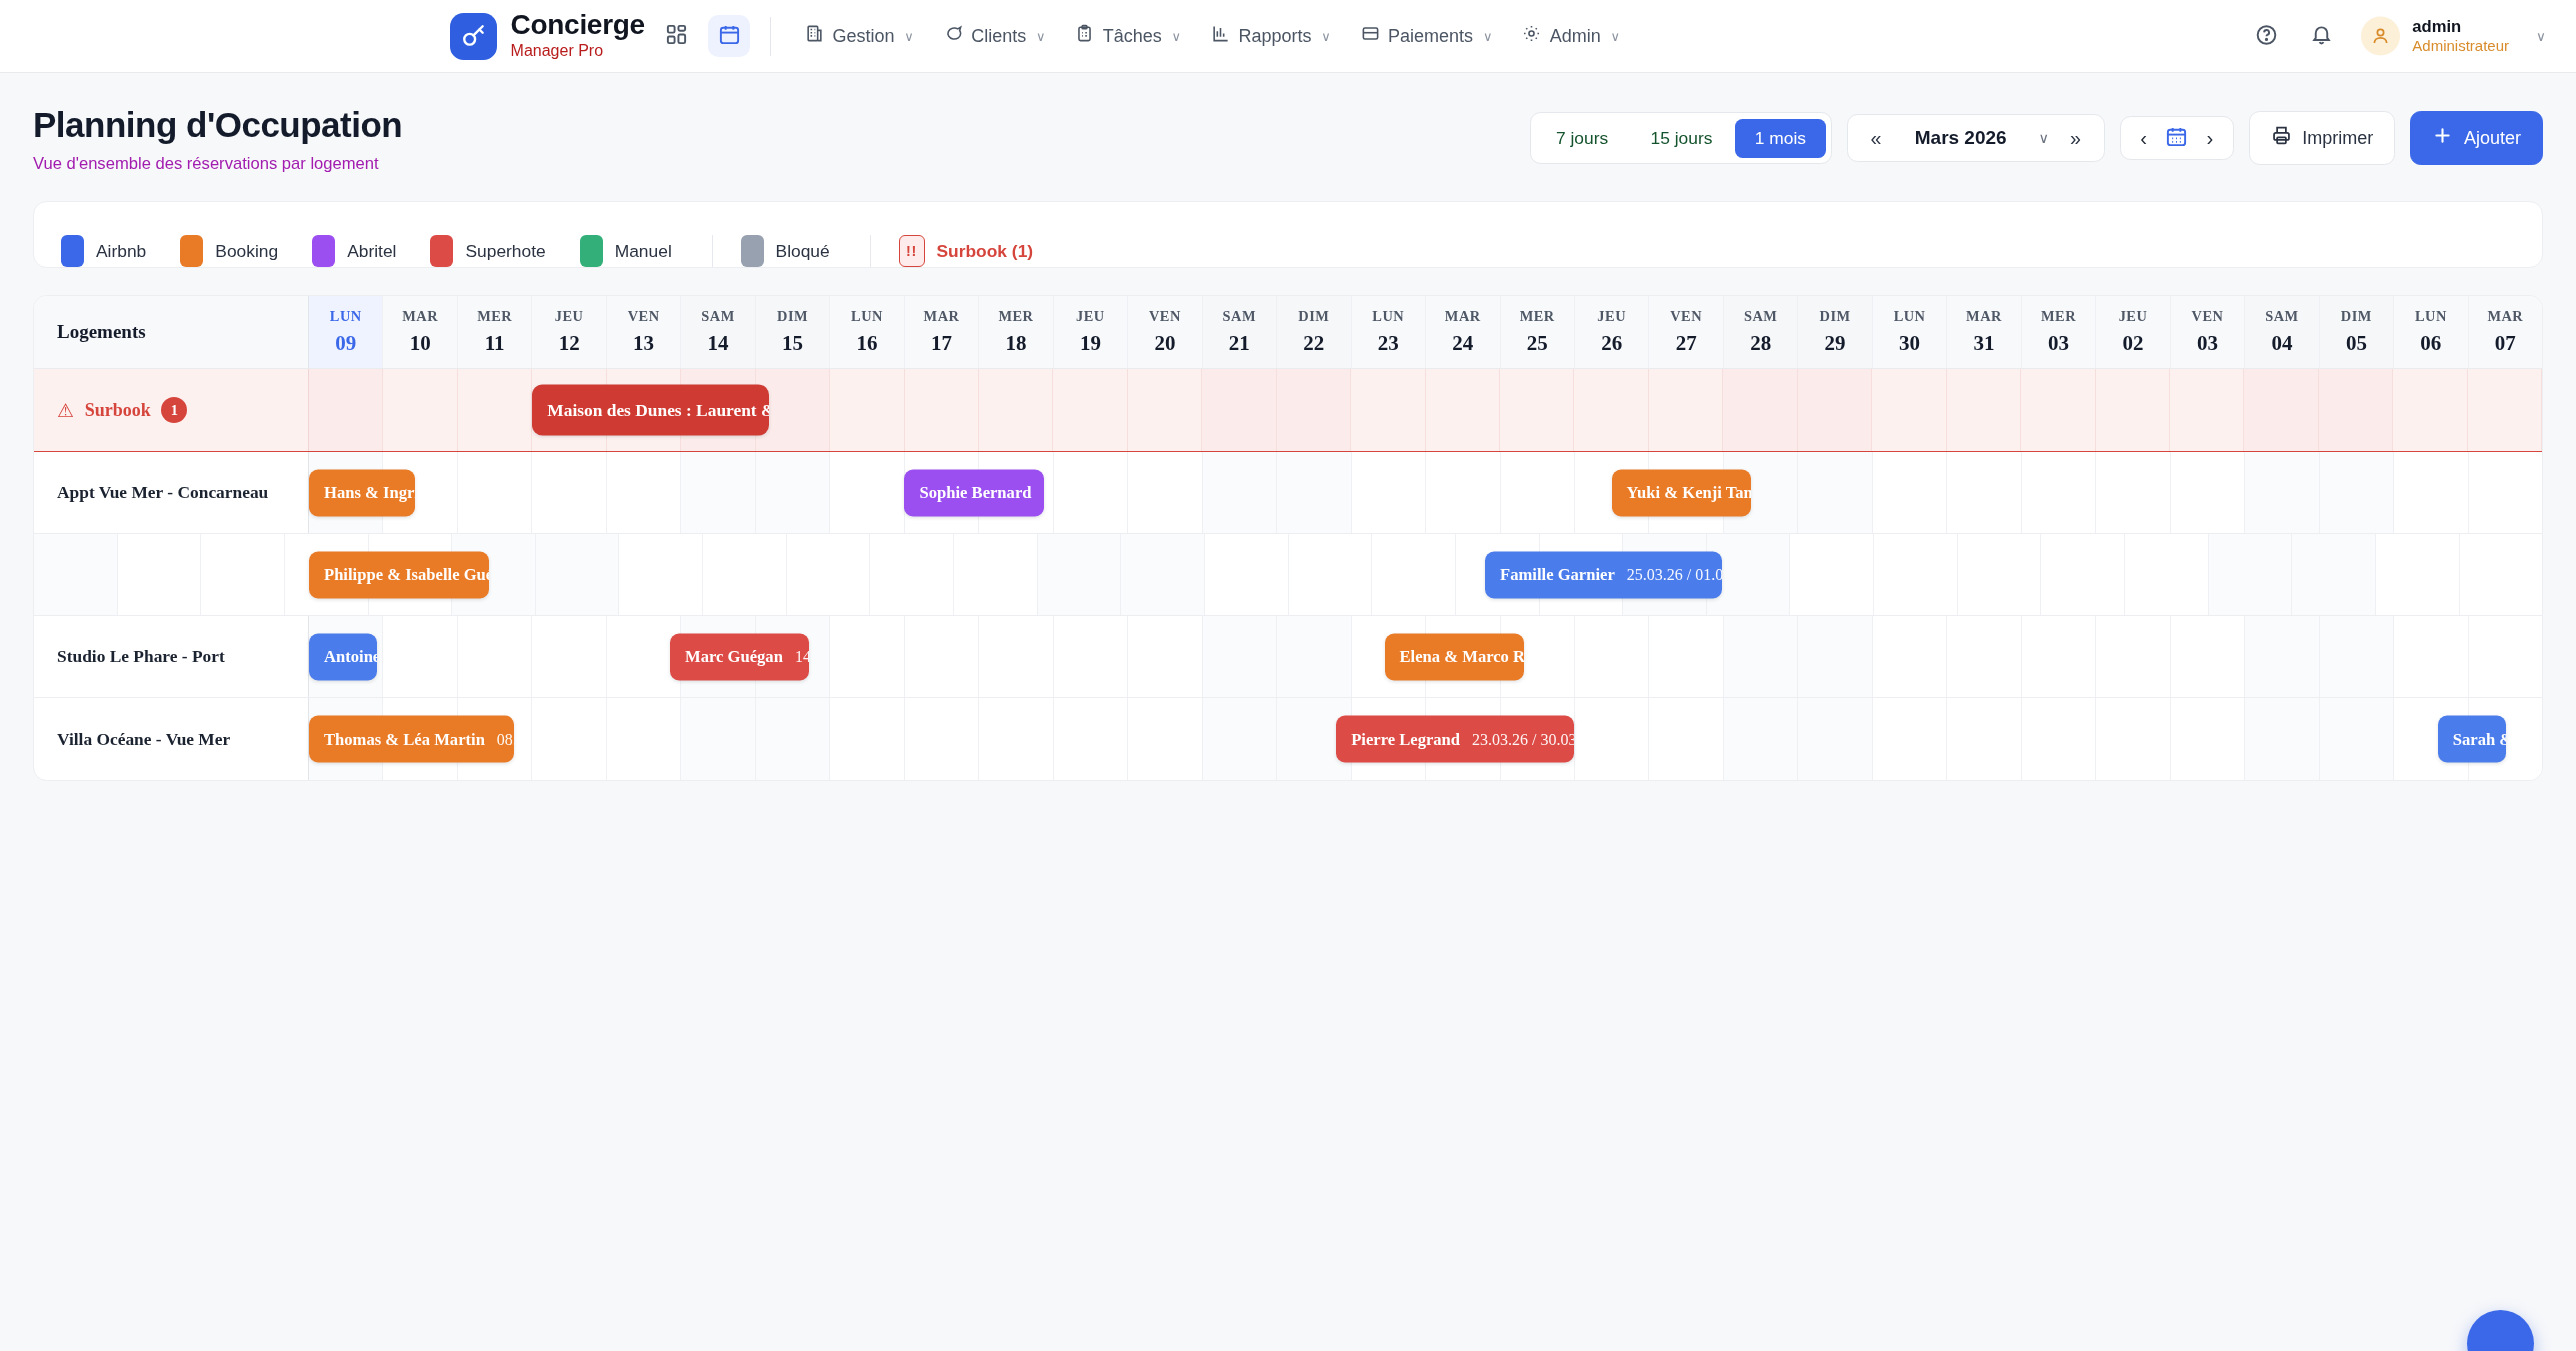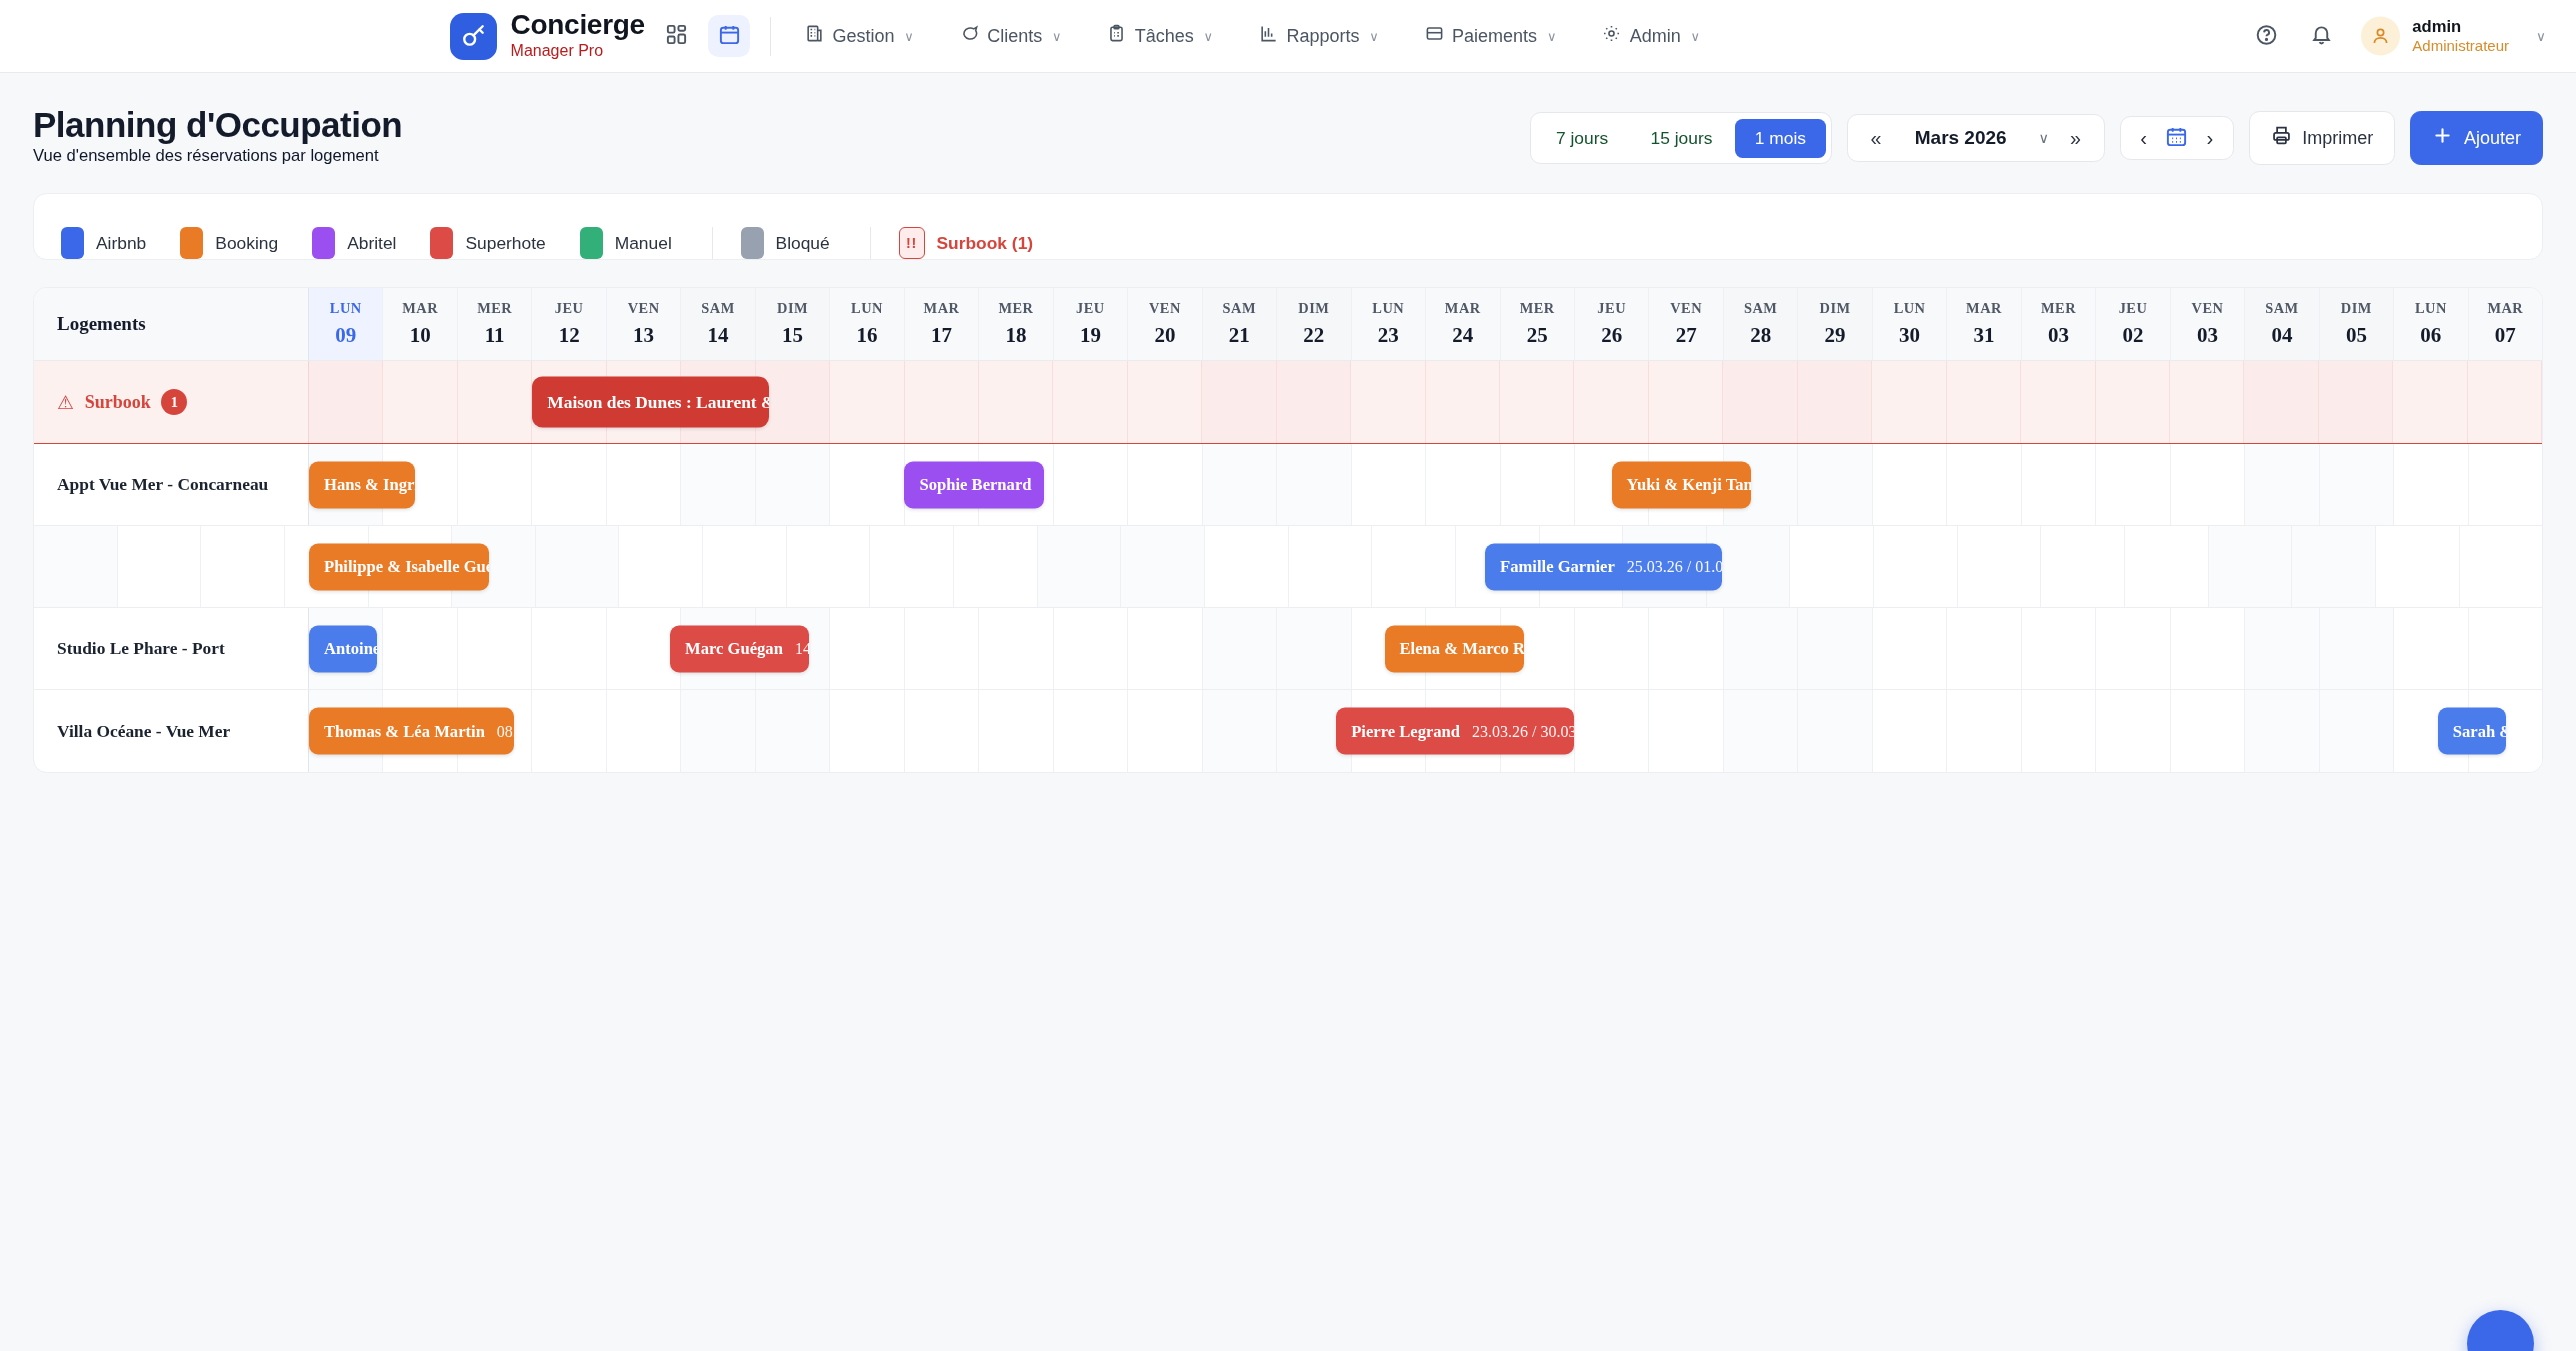--- a/index.html
+++ b/index.html
@@ -43,21 +43,21 @@
     width: 42px; height: 42px; border-radius: 10.6px;
     display: flex; align-items: center; justify-content: center;
     margin-left: 10.6px;
   }
   .icon-btn.active { background: #eef2ff; }
 
   .nav-sep {
     width: 0.8px; height: 39px; background: #e3e6eb; margin: 0 19.7px;
   }
 
-  .nav-menu { display: flex; align-items: center; gap: 16px; }
+  .nav-menu { display: flex; align-items: center; gap: 0; }
   .nav-item {
     display: flex; align-items: center; gap: 8.3px;
     padding: 7.6px 15px; border-radius: 7.6px;
     color: #4b5563; font-size: 18px;
   }
   .nav-item .chev { font-size: 13px; color: #8b93a0; margin-left: 1.5px; }
 
   .nav-right {
     display: flex; align-items: center; gap: 0;
     position: absolute; right: 30px; top: 50%; transform: translateY(-50%);
@@ -75,21 +75,21 @@
   .user-name { font-size: 16.6px; color: #10151f; font-weight: bold; }
   .user-role { font-size: 15px; color: #d88b2a; }
   .user-chev { font-size: 13.6px; color: #8b93a0; margin-left: 15px; }
 
   
   .page-head {
     display: flex; align-items: flex-start; justify-content: space-between;
     padding: 32px 33px 0 33px;
   }
   .page-title { font-size: 35px; font-weight: bold; color: #141b2b; letter-spacing: -0.5px; }
-  .page-sub { font-size: 16.6px; color: #0f172a; margin-top: 1px; }
+  .page-sub { font-size: 16.6px; color: #a21caf; margin-top: 9px; }
 
   .toolbar { display: flex; align-items: center; gap: 15px; margin-top: 6px; }
   .seg-group {
     display: flex; align-items: center; background: #ffffff;
     border: 0.8px solid #e4e7ec; border-radius: 10.6px; padding: 5.3px; gap: 3px;
   }
   .seg {
     padding: 9px 19.7px; border-radius: 7.6px; font-size: 17.4px; color: #14532d;
   }
   .seg.active { background: #3b68e8; color: #ffffff; font-weight: normal; }

